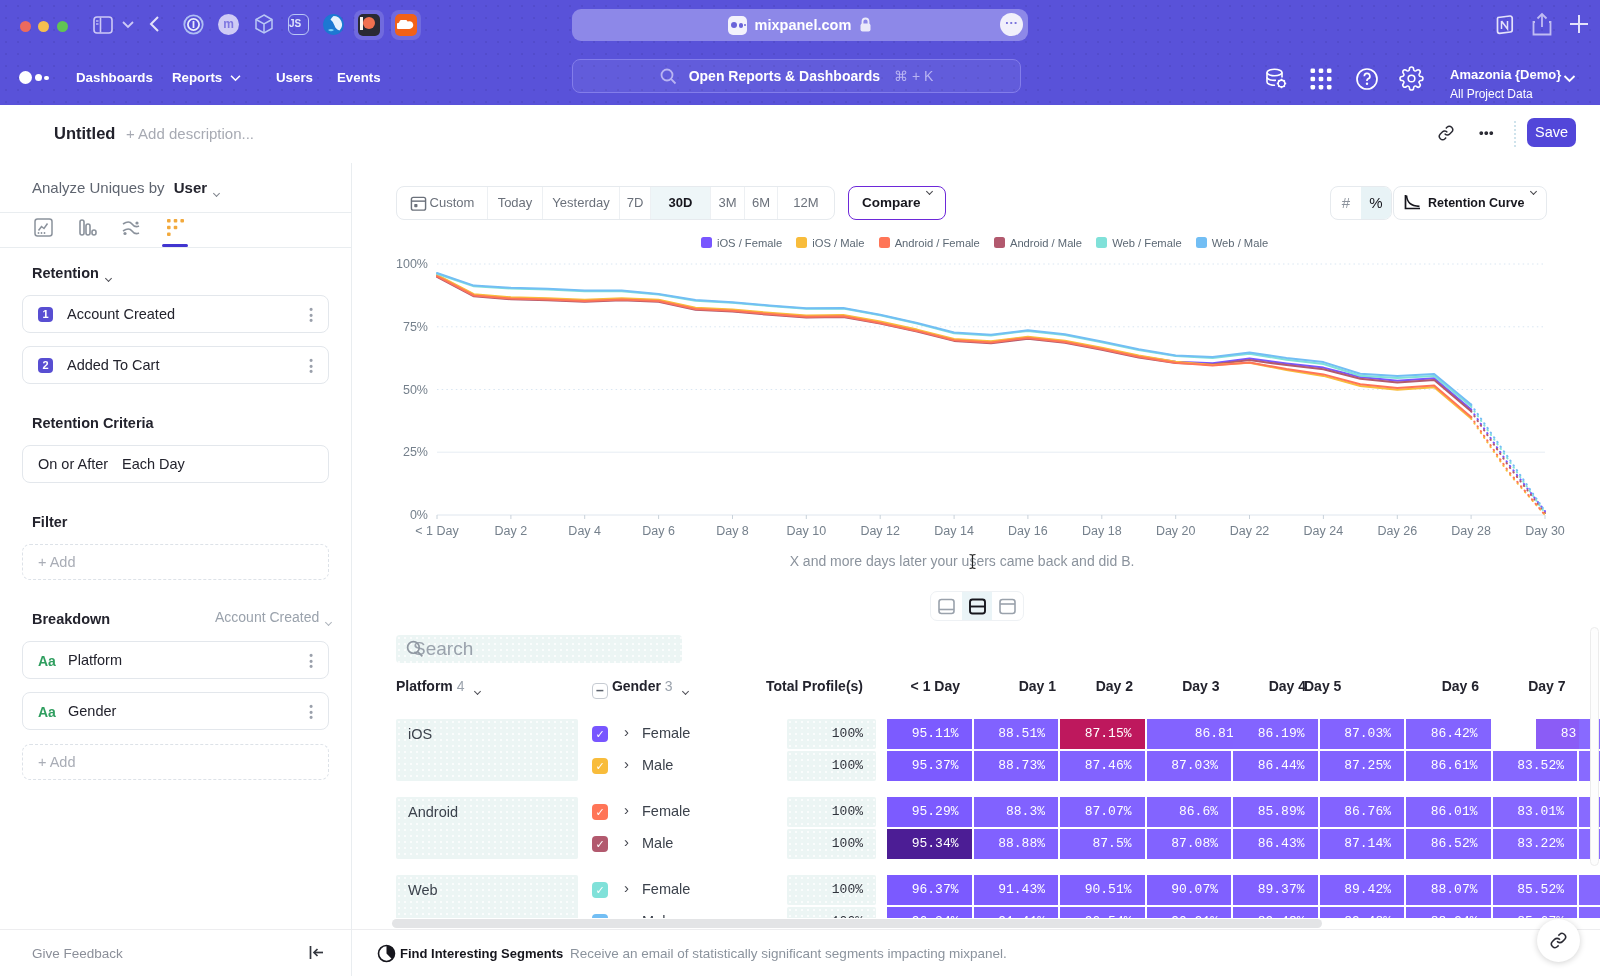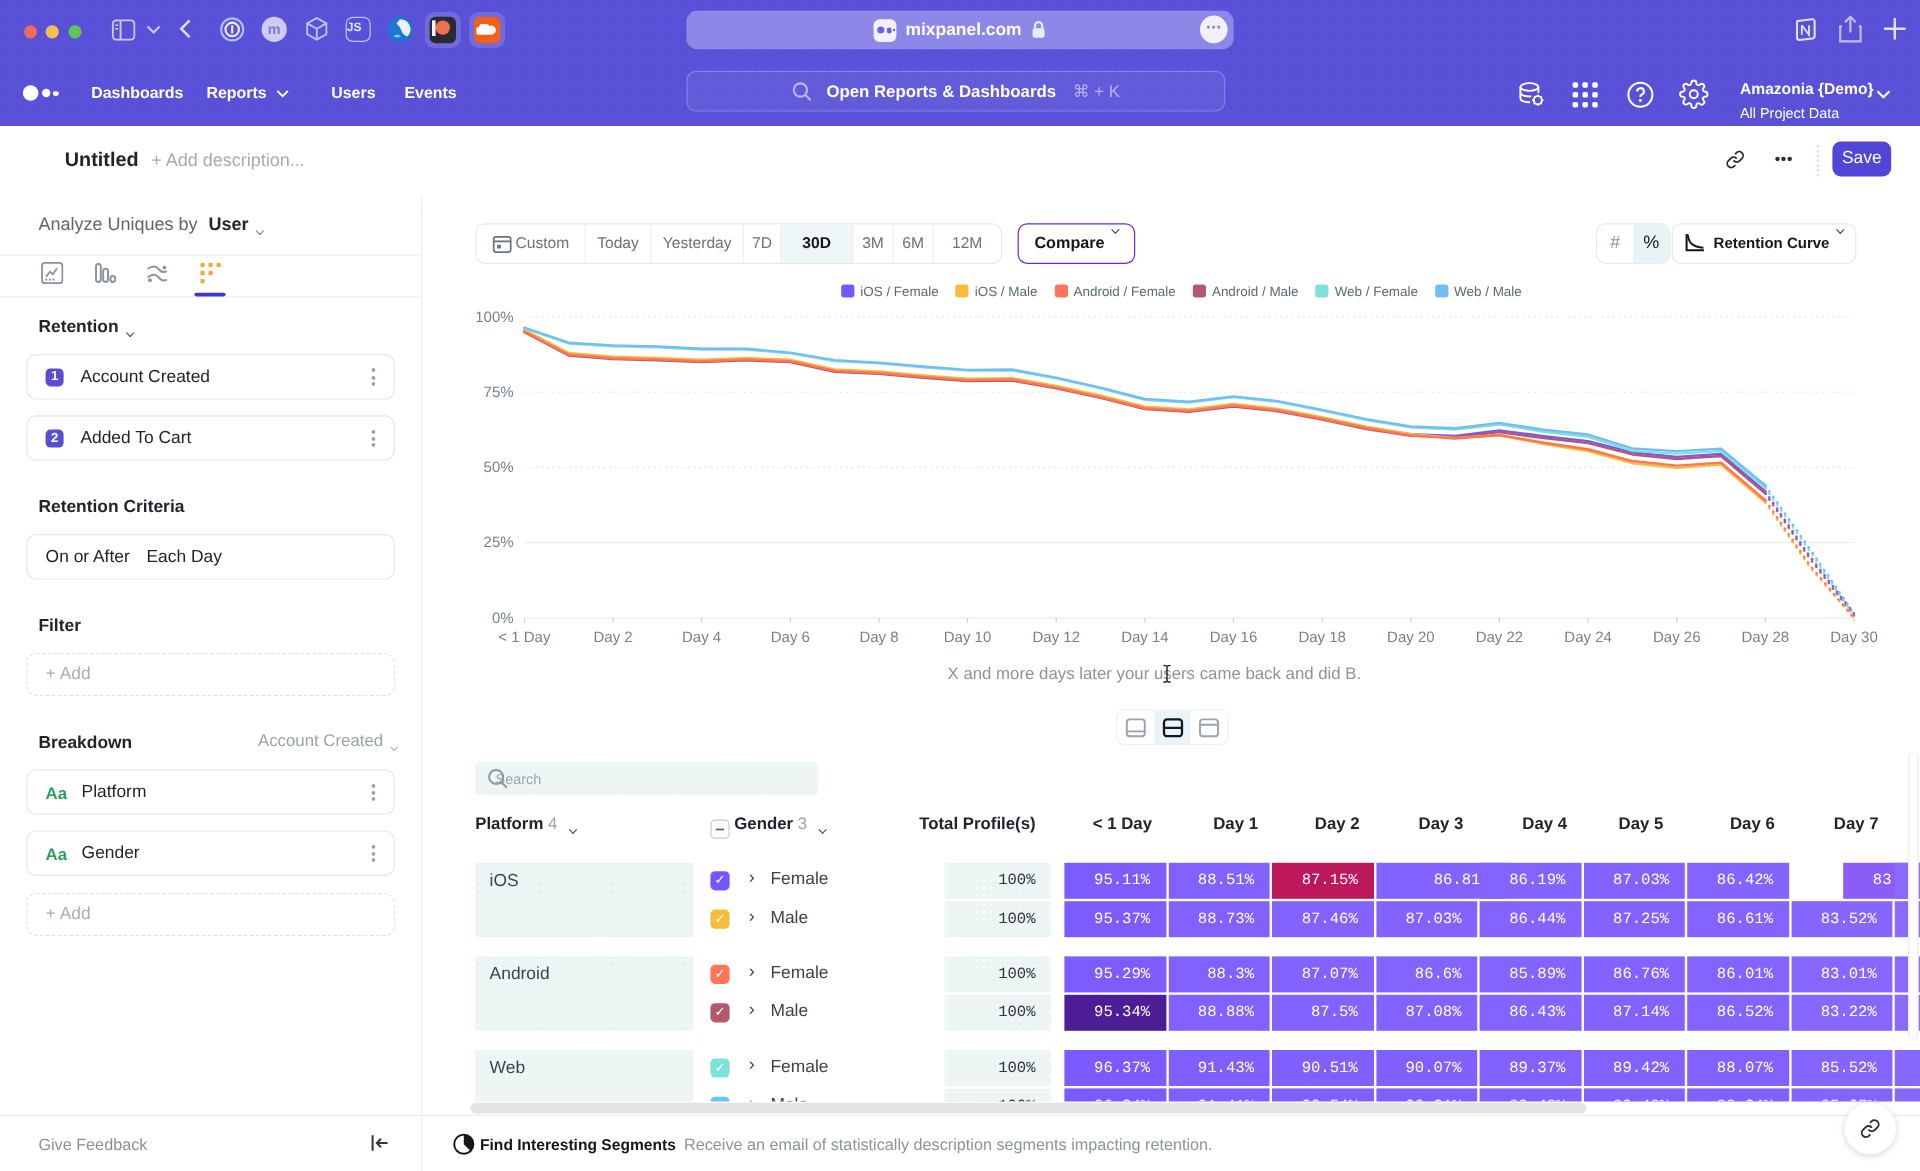--- a/index.html
+++ b/index.html
@@ -76,21 +76,21 @@
   border-radius:7px; background:#fff; display:flex; }
 .vtoggle div { flex:1; display:flex; align-items:center; justify-content:center; }
 .vtoggle .on { background:#eaf4f7; }
 .chdiv { position:absolute; left:0; top:442px; width:1248px; height:1px; background:#e9edf0; z-index:-1;}
 
 .tblock { position:absolute; left:0; top:457px; width:1248px; height:298px; overflow:hidden; }
 .shimmer { background-color:#ecf5f4;
   background-image: radial-gradient(rgba(255,255,255,.75) 1px, transparent 1.2px);
   background-size: 6px 6px; }
 .search { position:absolute; left:44px; top:15px; width:286px; height:28px; border-radius:4px;
-  color:#9aa2ac; font-size:12px; line-height:28px; padding-left:17px; }
+  color:#9aa2ac; font-size:19px; line-height:28px; padding-left:17px; }
 .search .mag { position:absolute; left:10px; top:5px; }
 .thead { position:absolute; top:58px; left:0; width:1248px; height:24px; font-size:14px; color:#23232d; }
 .thead b { font-weight:700; }
 .thead .cnt { color:#9aa2ac; }
 .platcell { position:absolute; left:44px; width:182px; border-radius:2px;
   font-size:14.5px; color:#3c424c; padding:7px 0 0 12px; }
 .grow { position:absolute; left:0; width:1248px; height:30px; }
 .grow .cbx { position:absolute; left:240px; top:7px; width:16px; height:16px; border-radius:4px;
   color:#fff; font-size:11px; text-align:center; line-height:16px; }
 .grow .rchev { position:absolute; left:272px; top:4px; color:#42454e; font-size:15px; }
@@ -440,25 +440,25 @@
   <div class="tblock">
     <div class="search shimmer"><svg class="mag" width="18" height="18" viewBox="0 0 17 17" fill="none" stroke="#8f97a1" stroke-width="1.6">
           <circle cx="7" cy="7" r="5.5"></circle>
           <line x1="11.2" y1="11.2" x2="15.5" y2="15.5"></line>
         </svg>Search</div>
     <div class="thead">
       <span class="abs" style="left:44px"><b>Platform</b> <span class="cnt">4</span> &nbsp;<span class="chev">▼</span></span>
       <span class="abs" style="left:240px"><span style="display:inline-block;width:16px;height:16px;border:1.5px solid #c6cbd2;border-radius:4px;vertical-align:-4px;text-align:center;line-height:13px;color:#5a606a;font-weight:700">–</span> <b>Gender</b> <span class="cnt">3</span> &nbsp;<span class="chev">▼</span></span>
       <span class="abs" style="left:386px;width:125px;text-align:right"><b>Total Profile(s)</b></span>
       <span class="abs" style="left:543px;width:65px;text-align:right"><b>&lt; 1 Day</b></span>
-      <span class="abs" style="left:659px;width:65px;text-align:left"><b>Day 1</b></span>
+      <span class="abs" style="left:639px;width:65px;text-align:right"><b>Day 1</b></span>
         <span class="abs" style="left:716.0px;width:65px;text-align:right"><b>Day 2</b></span>
         <span class="abs" style="left:802.5px;width:65px;text-align:right"><b>Day 3</b></span>
         <span class="abs" style="left:889.0px;width:65px;text-align:right"><b>Day 4</b></span>
-        <span class="abs" style="left:983px;width:65px;text-align:center"><b>Day 5</b></span>
+        <span class="abs" style="left:952px;width:65px;text-align:left"><b>Day 5</b></span>
         <span class="abs" style="left:1062.0px;width:65px;text-align:right"><b>Day 6</b></span>
         <span class="abs" style="left:1148.5px;width:65px;text-align:right"><b>Day 7</b></span>
     </div>
     <div class="shimmer platcell" style="top:99px;height:62px">iOS</div>
       <div class="grow" style="top:99px">
         <span class="cbx" style="background:#7856FF">✓</span>
         <span class="rchev">›</span>
         <span class="glabel">Female</span>
         <span class="shimmer totcell">100%</span>
         <span class="pcell" style="left:535.0px;width:84.5px;background:rgb(124,91,255)">95.11%</span>
@@ -560,20 +560,20 @@
       <line x1="15" y1="8.5" x2="6" y2="8.5"></line>
       <path d="M9.5 5 L6 8.5 L9.5 12"></path>
     </svg>
 </div>
 <div class="botbar">
   <svg class="abs" style="left:25px;top:14px" width="19" height="19" viewBox="0 0 19 19" fill="none" stroke="#16161d" stroke-width="1.6">
       <circle cx="9.5" cy="9.5" r="8"></circle>
       <path d="M9.5 1.5 a8 8 0 0 1 5.6 13.7 L9.5 9.5 Z" fill="#16161d" stroke="none"></path>
     </svg>
   <div class="fis">Find Interesting Segments</div>
-  <div class="fisdesc">Receive an email of statistically description segments impacting retention.</div>
+  <div class="fisdesc">Receive an email of statistically significant segments impacting mixpanel.</div>
 </div>
 <div class="linkfab">
     <svg style="position:absolute;left:13px;top:13px" width="17" height="17" viewBox="0 0 24 24" fill="none" stroke="#2a2a33" stroke-width="2.2">
       <path d="M10 13a5 5 0 0 0 7.54.54l3-3a5 5 0 0 0-7.07-7.07l-1.72 1.71"></path>
       <path d="M14 11a5 5 0 0 0-7.54-.54l-3 3a5 5 0 0 0 7.07 7.07l1.71-1.71"></path>
     </svg>
   </div>
 
 </body></html>

